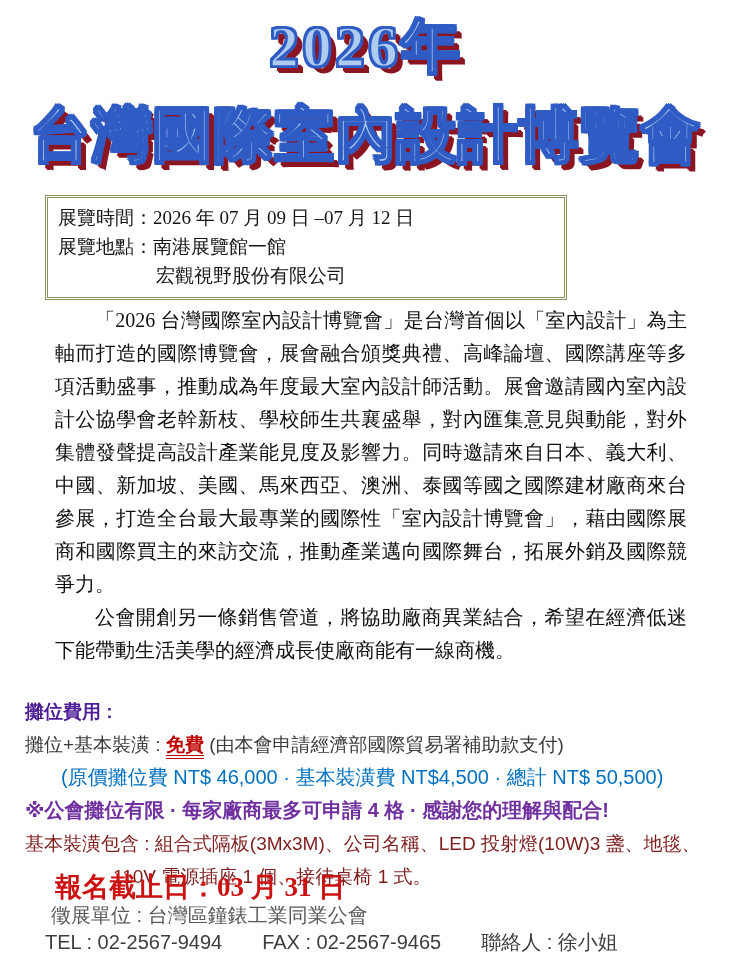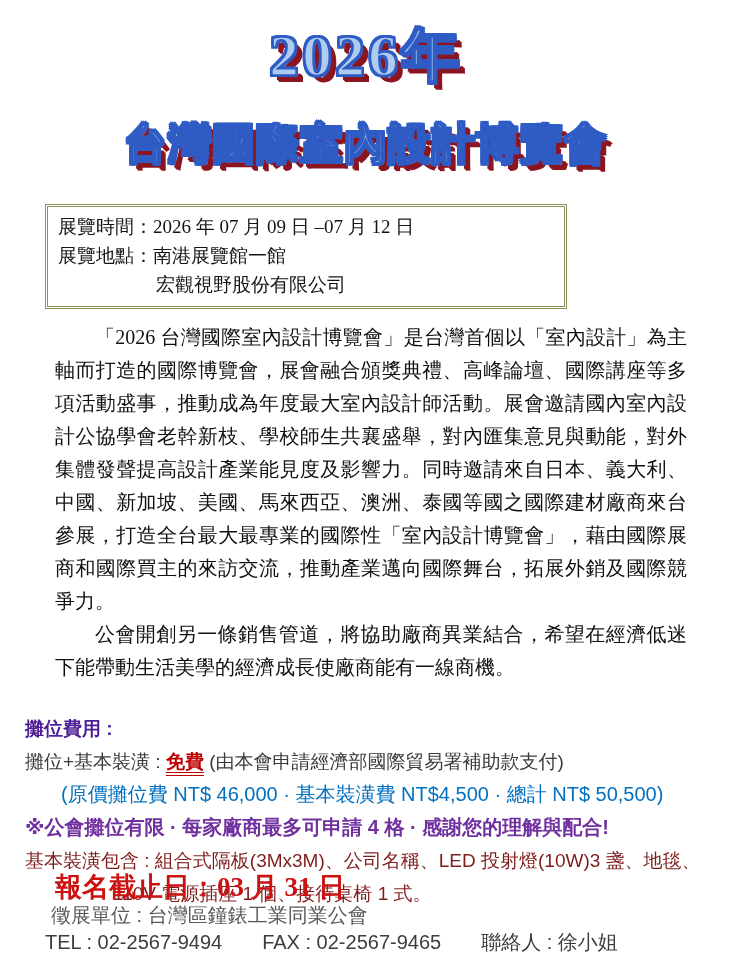--- a/index.html
+++ b/index.html
@@ -5,50 +5,50 @@
   * { margin:0; padding:0; box-sizing:border-box; }
   html,body { background:#ffffff; }
   body {
     width:733px; height:968px; overflow:hidden;
     font-family:"Liberation Sans","DejaVu Sans",sans-serif;
     color:#111;
   }
   .page { width:733px; height:968px; position:relative; background:#fff; }
 
   
-  .title-block { text-align:center; padding-top:14px; }
+  .title-block { text-align:center; padding-top:5px; }
   .wordart {
     font-family:"Liberation Serif","DejaVu Serif",serif;
     font-weight:bold;
     color:#aecbf0;
     -webkit-text-stroke:1.5px #2f5cc4;
     text-shadow:
       -2px -2px 0 #2f5cc4, 0 -2px 0 #2f5cc4, 2px -2px 0 #2f5cc4,
       -2px  0   0 #2f5cc4, 2px  0   0 #2f5cc4,
       -2px  2px 0 #2f5cc4, 0  2px 0 #2f5cc4, 2px 2px 0 #2f5cc4,
       5px 5px 0 #8b1622, 6px 6px 0 #8b1622, 7px 7px 0 #8b1622;
     white-space:nowrap;
   }
   .title-line1 { font-size:58px; line-height:84px; letter-spacing:4px; }
-  .title-line2 { font-size:42px; line-height:92px; letter-spacing:2px; }
+  .title-line2 { font-size:59px; line-height:92px; letter-spacing:2px; }
 
   
   .info-box {
     margin:14px 0 0 45px; width:522px;
     border:3px double #8f8f60;
     padding:5px 8px 7px 10px;
     font-family:"Liberation Serif","DejaVu Serif",serif;
     font-size:19px; line-height:29px; color:#151515;
   }
   .info-line { white-space:nowrap; }
   .info-line.indent { padding-left:98px; }
 
   
   .body-text {
-    margin:12px 46px 0 55px;
+    margin:4px 46px 0 55px;
     font-family:"Liberation Serif","DejaVu Serif",serif;
     font-size:20px; line-height:33px;
     text-align:justify; color:#101010;
   }
   .body-text p { text-indent:2em; margin:0; }
 
   
   .fee-section { margin:6px 18px 0 25px; font-size:19px; }
   .fee-heading { font-weight:bold; color:#4c1d95; line-height:33px; font-size:19px;margin-top:28px; }
   .booth-line { line-height:33px; color:#3a3a3a; }

